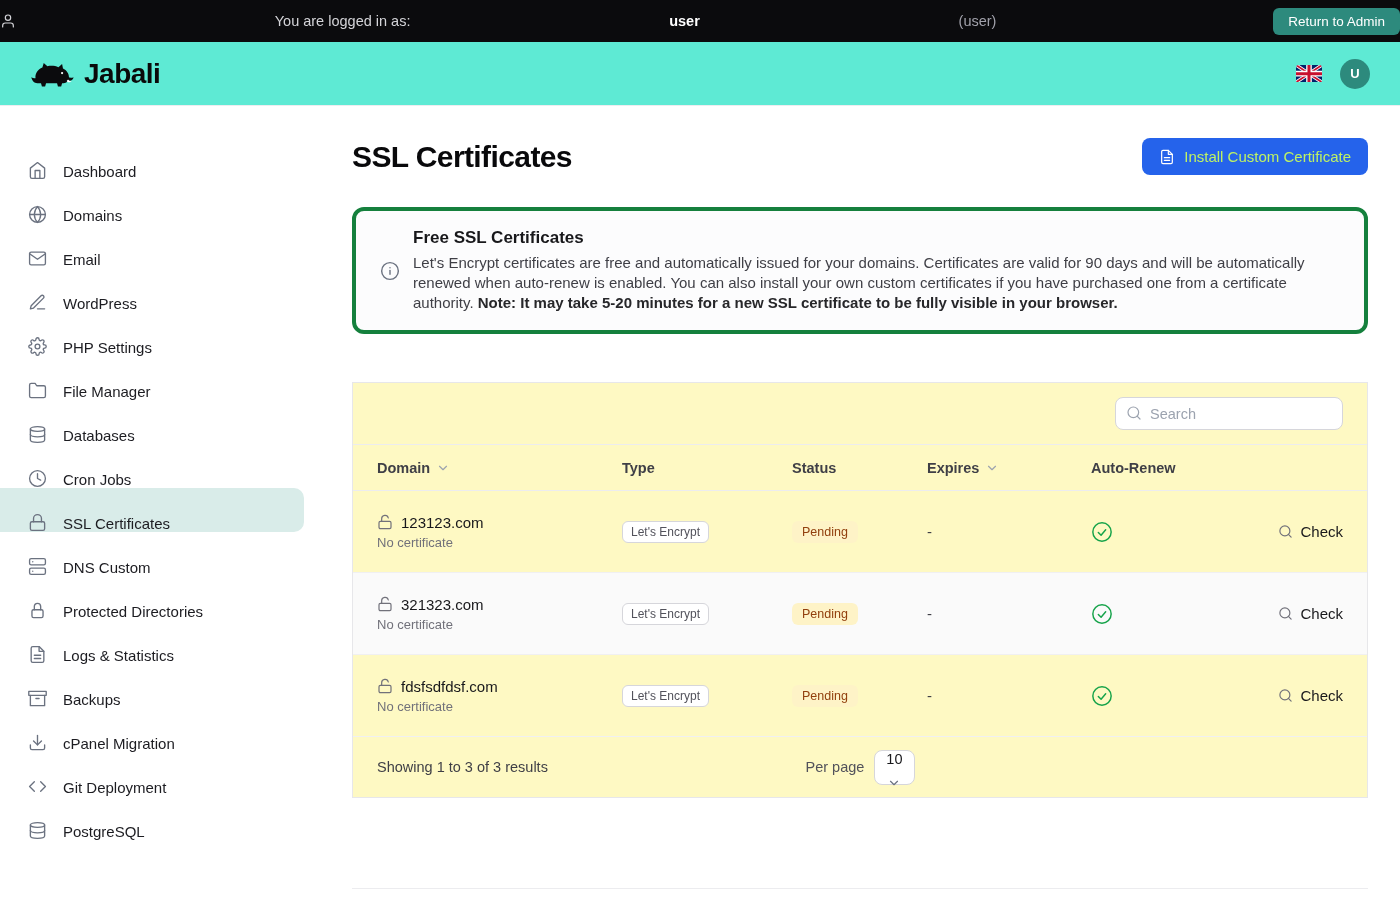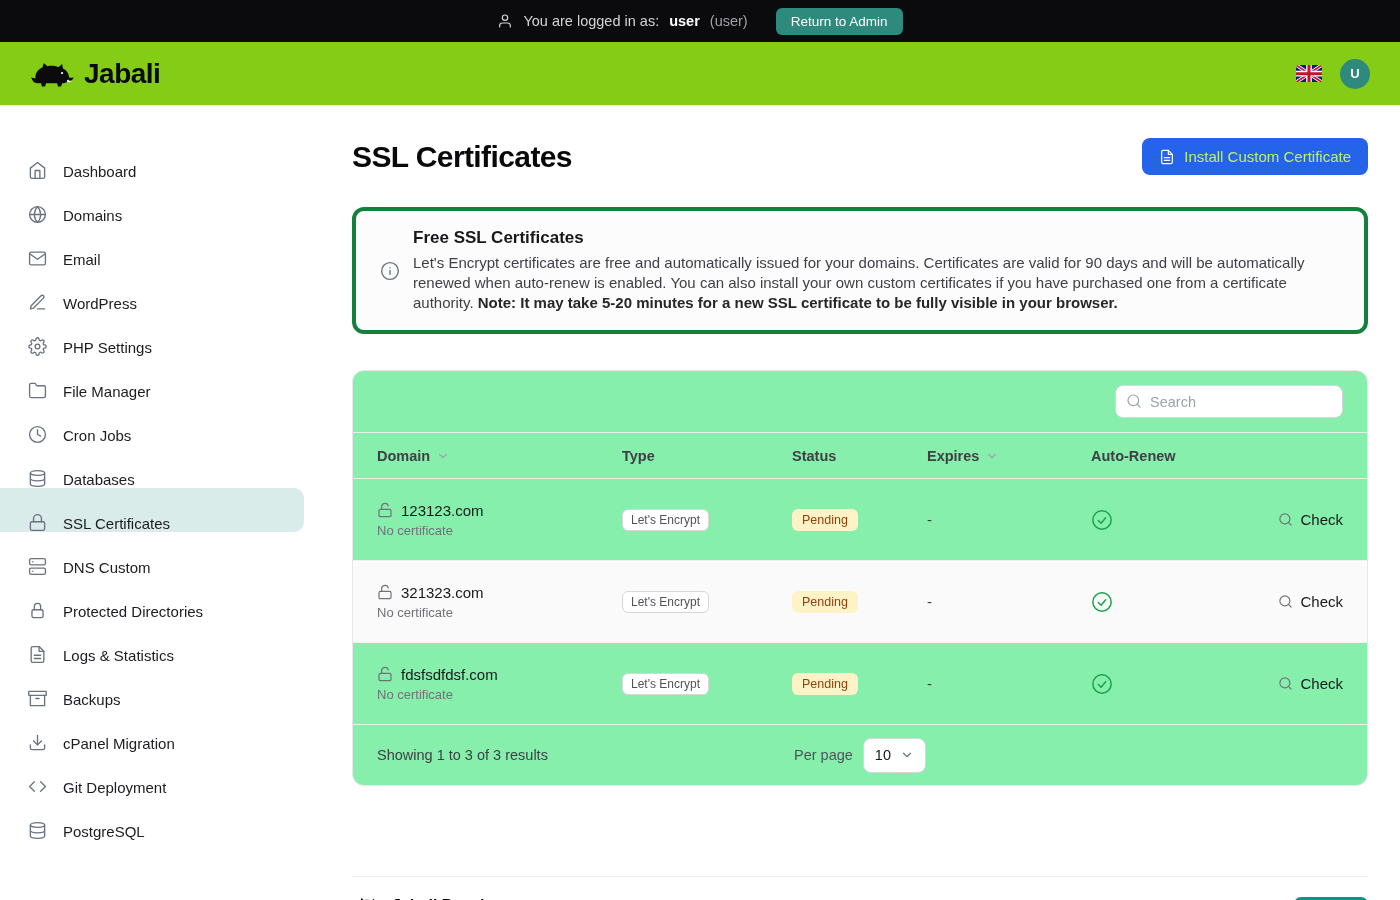--- a/index.html
+++ b/index.html
@@ -2,27 +2,27 @@
 <html><head>
 <meta charset="utf-8">
 <style>
   html,body{margin:0;padding:0;}
   body{
     width:1400px;height:900px;overflow:hidden;background:#fff;
     font-family:"Liberation Sans", sans-serif;color:#18181b;
   }
   svg{display:block}
   
-  .topbar{height:42px;background:#0b0b0d;display:flex;align-items:center;justify-content:center;gap:10px;color:#d4d4d8;font-size:14.5px;}
+  .topbar{height:42px;background:#0b0b0d;display:flex;align-items:center;justify-content:space-between;gap:10px;color:#d4d4d8;font-size:14.5px;}
   .topbar .uname{color:#fff;font-weight:700;}
   .topbar .role{color:#a1a1aa;}
   .btn-return{background:#2d8a7d;color:#fff;border:none;border-radius:6px;padding:6px 15px;font-size:13.5px;margin-left:18px;cursor:pointer;font-family:inherit;}
   .tb-usericon svg{width:16px;height:16px;stroke:#d4d4d8;}
   
-  .header{height:63px;background:#84cc16;display:flex;align-items:center;justify-content:space-between;padding:0 30px;border-bottom:1px solid #ededf0;}
+  .header{height:63px;background:#5eead4;display:flex;align-items:center;justify-content:space-between;padding:0 30px;border-bottom:1px solid #ededf0;}
   .brand{display:flex;align-items:center;gap:10px;font-size:28px;font-weight:800;color:#0a0a0a;letter-spacing:-0.5px;cursor:pointer;}
   .brand .logo svg{width:44px;height:30px;}
   .hright{display:flex;align-items:center;gap:18px;}
   .flag{border-radius:3px;overflow:hidden;width:26px;height:18px;cursor:pointer;}
   .avatar{width:30px;height:30px;border-radius:50%;background:#2d8a7d;color:#fff;font-size:13px;font-weight:700;display:flex;align-items:center;justify-content:center;cursor:pointer;}
   
   .layout{display:flex;height:794px;}
   .sidebar{width:320px;flex:none;padding-top:30px;}
   .sitem{height:44px;display:flex;align-items:flex-end;gap:16px;padding-left:28px;margin-right:16px;border-radius:0 10px 10px 0;font-size:15px;font-weight:500;color:#1c1c21;cursor:pointer;}
   .sitem .sic svg{width:19px;height:19px;stroke:#6b7280;}
@@ -33,21 +33,21 @@
   h1{font-size:30px;font-weight:800;margin:0;color:#09090b;letter-spacing:-0.6px;}
   .btn-install{display:flex;align-items:center;gap:9px;background:#2563eb;color:#bef264;height:37px;padding:0 17px;border-radius:8px;font-size:15px;border:none;cursor:pointer;font-family:inherit;}
   .btn-install svg{width:16px;height:16px;stroke:#fff;}
   
   .infocard{margin-top:32px;border:4px solid #15803d;background:#fcfcfd;border-radius:12px;padding:17px 24px;display:flex;align-items:center;gap:13px;}
   .iicon svg{width:20px;height:20px;stroke:#6b7280;}
   .infotitle{font-size:17px;font-weight:700;margin:0 0 5px;color:#18181b;}
   .infobody{font-size:15px;line-height:20px;color:#3f3f46;margin:0;}
   .infobody b{color:#27272a;}
   
-  .tablecard{margin-top:36px;border:1px solid #e7e7ea;border-radius:12px;background:#86efac;overflow:hidden;}
+  .tablecard{margin-top:48px;border:1px solid #e7e7ea;border-radius:0;background:#fef9c3;overflow:hidden;}
   .searchrow{display:flex;justify-content:flex-end;padding:14px 24px;}
   .searchbox{position:relative;width:228px;}
   .searchbox input{width:100%;height:33px;border:1px solid #d6d6db;border-radius:8px;padding:0 10px 0 34px;font-size:14.5px;color:#18181b;outline:none;box-sizing:border-box;font-family:inherit;}
   .searchbox input::placeholder{color:#9ca3af;}
   .searchbox .sic{position:absolute;left:11px;top:8px;}
   .searchbox .sic svg{width:16px;height:16px;stroke:#9ca3af;}
   .thead,.trow{display:grid;grid-template-columns:245px 170px 135px 164px 165px 1fr;align-items:center;padding:0 24px;}
   .thead{height:45px;border-top:1px solid #ececef;border-bottom:1px solid #ececef;font-size:14.5px;font-weight:700;color:#3f3f46;}
   .th{display:flex;align-items:center;gap:6px;cursor:pointer;}
   .th .sic svg{width:14px;height:14px;stroke:#9ca3af;}
@@ -60,21 +60,21 @@
   .badge-status{display:inline-block;background:#fef3c7;color:#92400e;border-radius:6px;padding:4px 10px;font-size:12.5px;font-weight:500;}
   .expires{font-size:15px;color:#3f3f46;}
   .autorenew svg{width:22px;height:22px;stroke:#16a34a;stroke-width:1.6;}
   .actioncell{display:flex;justify-content:flex-end;}
   .checklink{display:flex;align-items:center;gap:7px;font-size:15px;font-weight:500;color:#18181b;cursor:pointer;}
   .checklink .sic svg{width:15px;height:15px;stroke:#71717a;}
   .pagrow{position:relative;height:60px;display:flex;align-items:center;justify-content:center;}
   .pagsummary{position:absolute;left:24px;font-size:14.5px;color:#3f3f46;}
   .ppgroup{display:flex;align-items:center;gap:10px;}
   .pplabel{font-size:14.5px;color:#52525b;}
-  .ppselect{display:flex;align-items:center;gap:9px;border:1px solid #d6d6db;border-radius:8px;height:33px;padding:0 11px;font-size:14.5px;color:#18181b;cursor:pointer;background:#fff;}
+  .ppselect{display:flex;align-items:center;gap:9px;border:1px solid #d6d6db;border-radius:8px;height:33px;padding:0 11px;font-size:14.5px;color:#18181b;cursor:pointer;background:#fff;flex-direction:column;}
   .ppselect .sic svg{width:14px;height:14px;stroke:#6b7280;}
   
   .footer{margin-top:90px;border-top:1px solid #ececef;padding:18px 0 24px;display:flex;align-items:flex-start;justify-content:space-between;}
   .fbrand{display:flex;align-items:center;gap:10px;font-size:16px;font-weight:700;color:#0a0a0a;}
   .fbrand svg{width:30px;height:21px;}
   .fright{display:flex;align-items:center;gap:14px;font-size:14.5px;color:#3f3f46;margin-top:2px;}
   .gh{display:flex;align-items:center;gap:6px;cursor:pointer;}
   .gh svg{width:17px;height:17px;}
   .dot{color:#a1a1aa;}
   .copyright{color:#71717a;}
@@ -175,35 +175,35 @@
       <span class="sic">
           <svg viewBox="0 0 24 24" fill="none" stroke-width="1.7" stroke-linecap="round" stroke-linejoin="round">
             <path d="M22 19a2 2 0 0 1-2 2H4a2 2 0 0 1-2-2V5a2 2 0 0 1 2-2h5l2 3h9a2 2 0 0 1 2 2z"></path>
           </svg>
         </span>
       <span>File Manager</span>
     </div>
     <div class="sitem">
       <span class="sic">
           <svg viewBox="0 0 24 24" fill="none" stroke-width="1.7" stroke-linecap="round" stroke-linejoin="round">
-            <circle cx="12" cy="12" r="10"></circle>
-            <polyline points="12 6 12 12 16 14"></polyline>
-          </svg>
-        </span>
-      <span>Cron Jobs</span>
-    </div>
-    <div class="sitem">
-      <span class="sic">
-          <svg viewBox="0 0 24 24" fill="none" stroke-width="1.7" stroke-linecap="round" stroke-linejoin="round">
             <ellipse cx="12" cy="5" rx="9" ry="3"></ellipse>
             <path d="M21 12c0 1.66-4 3-9 3s-9-1.34-9-3"></path>
             <path d="M3 5v14c0 1.66 4 3 9 3s9-1.34 9-3V5"></path>
           </svg>
         </span>
       <span>Databases</span>
+    </div>
+    <div class="sitem">
+      <span class="sic">
+          <svg viewBox="0 0 24 24" fill="none" stroke-width="1.7" stroke-linecap="round" stroke-linejoin="round">
+            <circle cx="12" cy="12" r="10"></circle>
+            <polyline points="12 6 12 12 16 14"></polyline>
+          </svg>
+        </span>
+      <span>Cron Jobs</span>
     </div>
     <div class="sitem active">
       <span class="sic">
           <svg viewBox="0 0 24 24" fill="none" stroke-width="1.7" stroke-linecap="round" stroke-linejoin="round">
             <rect x="3" y="11" width="18" height="11" rx="2"></rect>
             <path d="M7 11V7a5 5 0 0 1 10 0v4"></path>
           </svg>
         </span>
       <span>SSL Certificates</span>
     </div>

